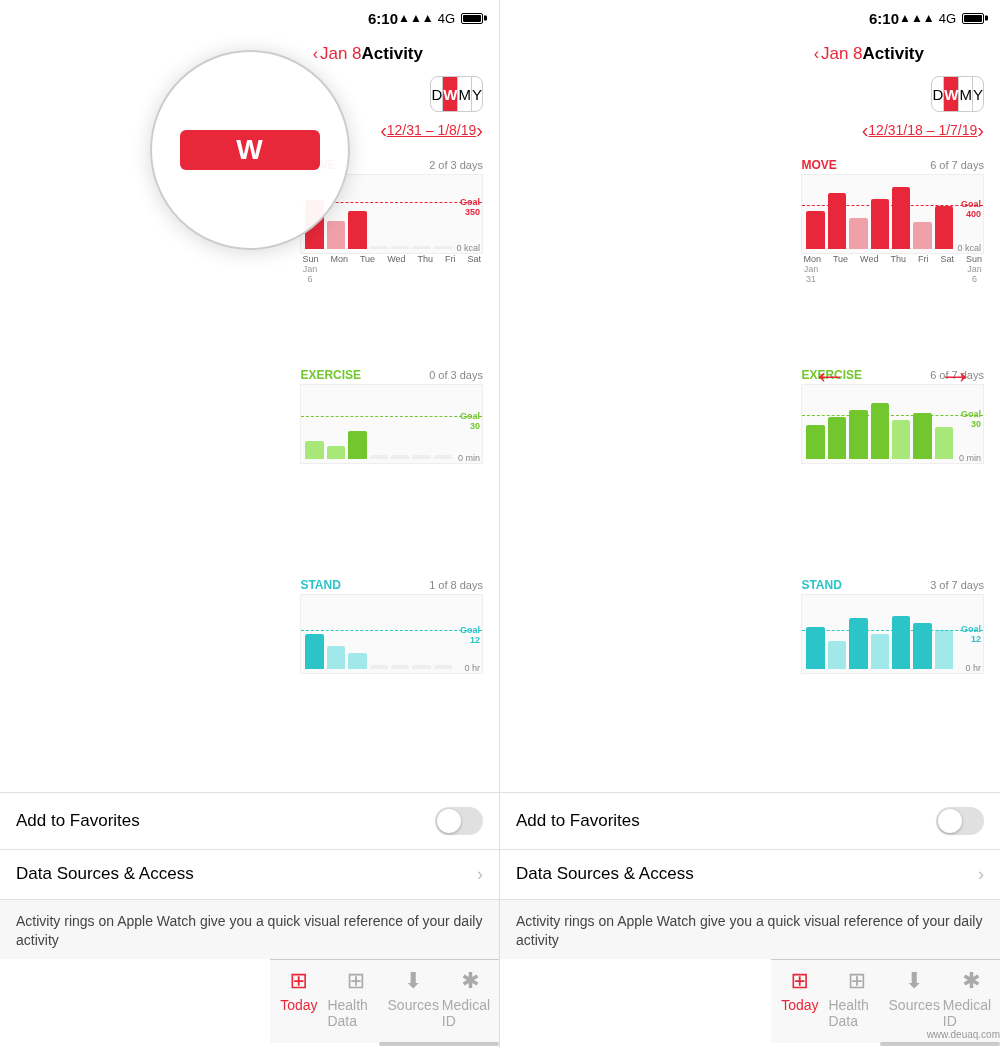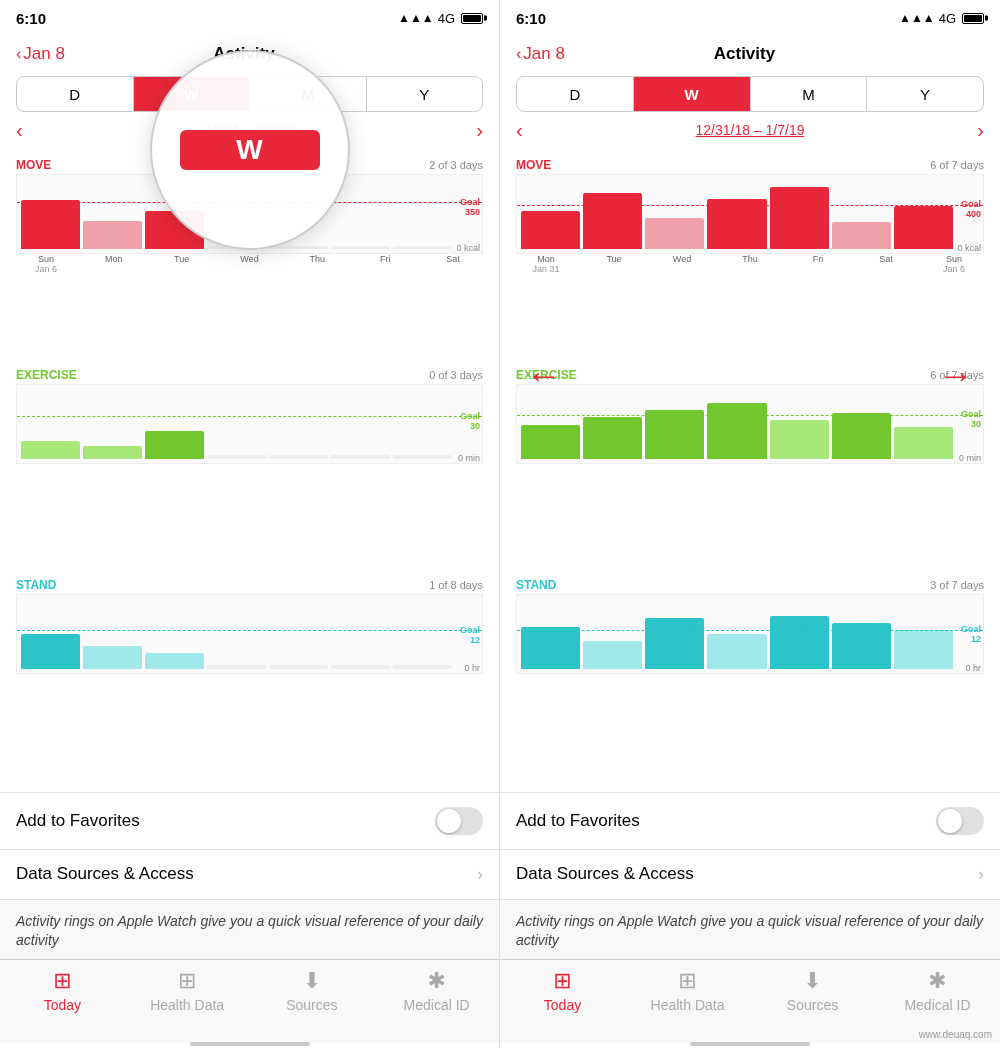--- a/index.html
+++ b/index.html
@@ -15,20 +15,21 @@
 
     .phone-panel {
       width: 500px;
       height: 1048px;
       background: #fff;
       display: flex;
       flex-direction: column;
       border-right: 1px solid #ddd;
       position: relative;
       overflow: hidden;
+      align-items: flex-end;
     }
 
     
     .status-bar {
       display: flex;
       justify-content: space-between;
       align-items: center;
       padding: 8px 16px 4px;
       height: 32px;
       background: #fff;
@@ -273,21 +274,20 @@
     }
 
     .info-text-section {
       padding: 12px 16px 8px;
       background: #f7f7f7;
     }
     .info-text {
       font-size: 14px;
       color: #444;
       line-height: 1.4;
-      font-style: italic;
     }
 
     
     .tab-bar {
       height: 84px;
       background: #f8f8f8;
       border-top: 0.5px solid #ccc;
       display: flex;
       align-items: flex-start;
       padding-top: 8px;
@@ -340,21 +340,21 @@
       z-index: 10;
       display: flex;
       align-items: center;
       justify-content: center;
       box-shadow: 0 2px 20px rgba(0,0,0,0.15);
     }
 
     .watermark {
       position: absolute;
       bottom: 8px;
-      right: 8px;
+      right: 0;
       font-size: 10px;
       color: #999;
     }
   </style>
 </head>
 <body>
 
 <div class="phone-panel">
 
   <div class="status-bar">

